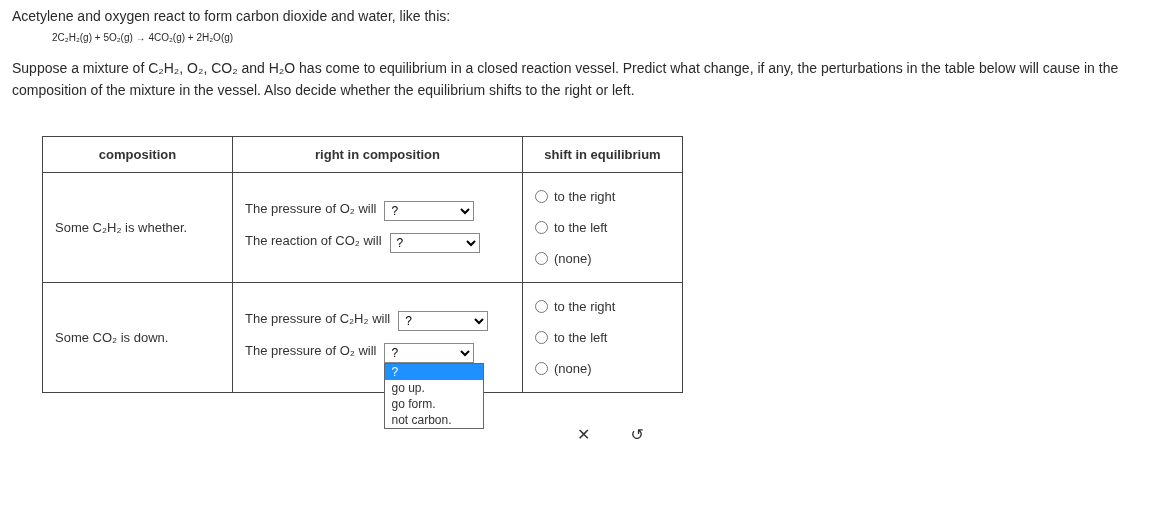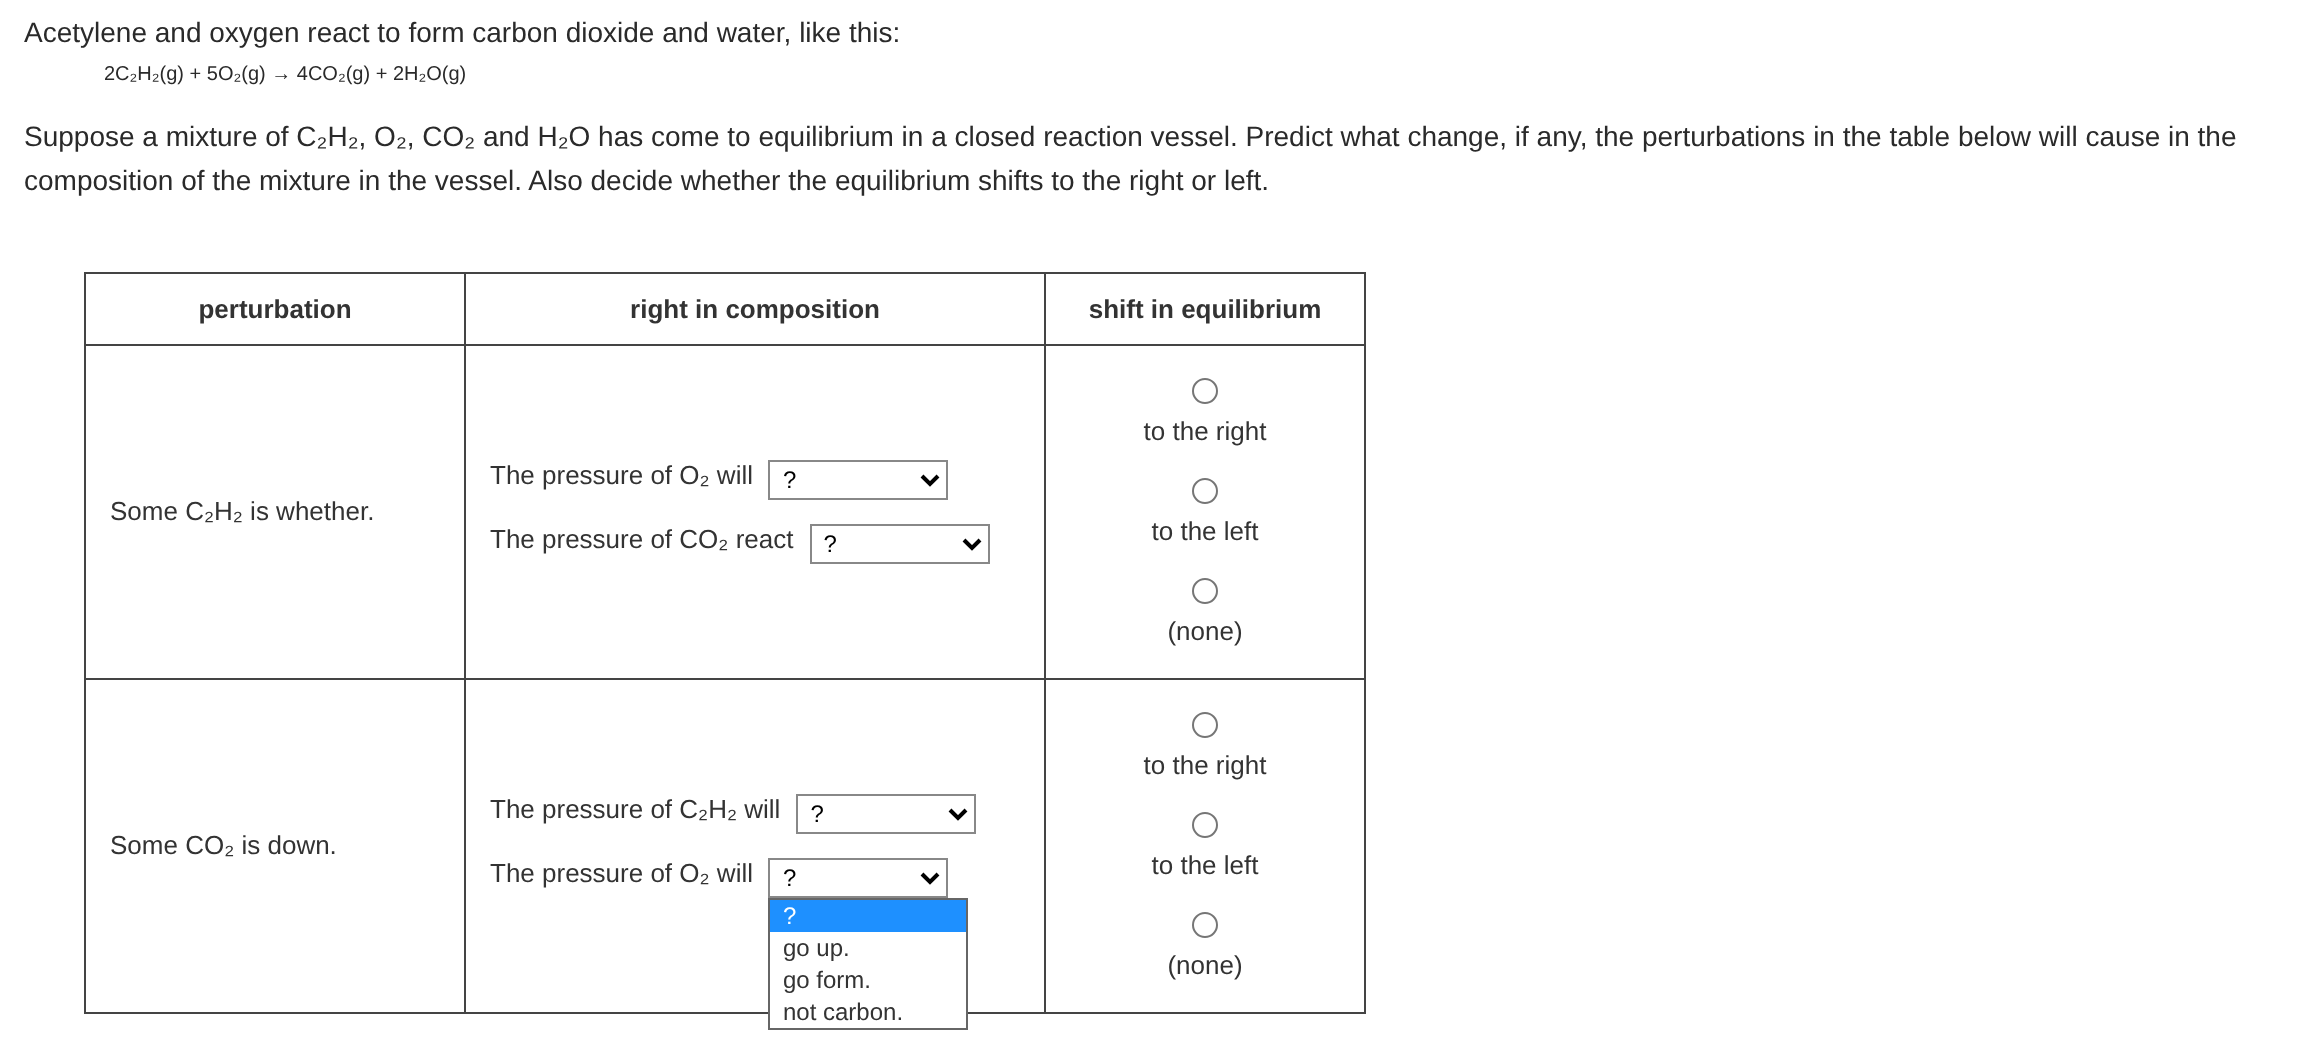--- a/index.html
+++ b/index.html
@@ -68,21 +68,20 @@
       padding: 1px 2px;
       border: 1px solid #888;
       background: #fff;
       width: 90px;
     }
     .radio-row {
       display: flex;
       align-items: center;
       gap: 6px;
       padding: 8px 0;
-      flex-direction: column;
     }
     input[type="radio"] {
       width: 13px;
       height: 13px;
     }
     .dropdown-open {
       position: relative;
     }
     .dropdown-menu {
       position: absolute;
@@ -121,37 +120,37 @@
 
 <p class="intro">Acetylene and oxygen react to form carbon dioxide and water, like this:</p>
 
 <p class="equation">2C₂H₂(g) + 5O₂(g) → 4CO₂(g) + 2H₂O(g)</p>
 
 <p class="description">Suppose a mixture of C₂H₂, O₂, CO₂ and H₂O has come to equilibrium in a closed reaction vessel. Predict what change, if any, the perturbations in the table below will cause in the composition of the mixture in the vessel. Also decide whether the equilibrium shifts to the right or left.</p>
 
 <table>
   <thead>
     <tr>
-      <th class="perturbation-col">perturbation</th>
+      <th class="perturbation-col">composition</th>
       <th class="change-col">right in composition</th>
       <th class="shift-col">shift in equilibrium</th>
     </tr>
   </thead>
   <tbody>
     <tr>
       <td class="perturbation-col">Some C₂H₂ is whether.</td>
       <td class="change-col">
         <div class="change-row">
           <span class="change-label">The pressure of O₂ will</span>
           <select>
             <option>?</option>
           </select>
         </div>
         <div class="change-row">
-          <span class="change-label">The pressure of CO₂ react</span>
+          <span class="change-label">The reaction of CO₂ will</span>
           <select>
             <option>?</option>
           </select>
         </div>
       </td>
       <td class="shift-col">
         <div class="radio-row">
           <input type="radio" name="shift1" style="">
           <span>to the right</span>
         </div>

